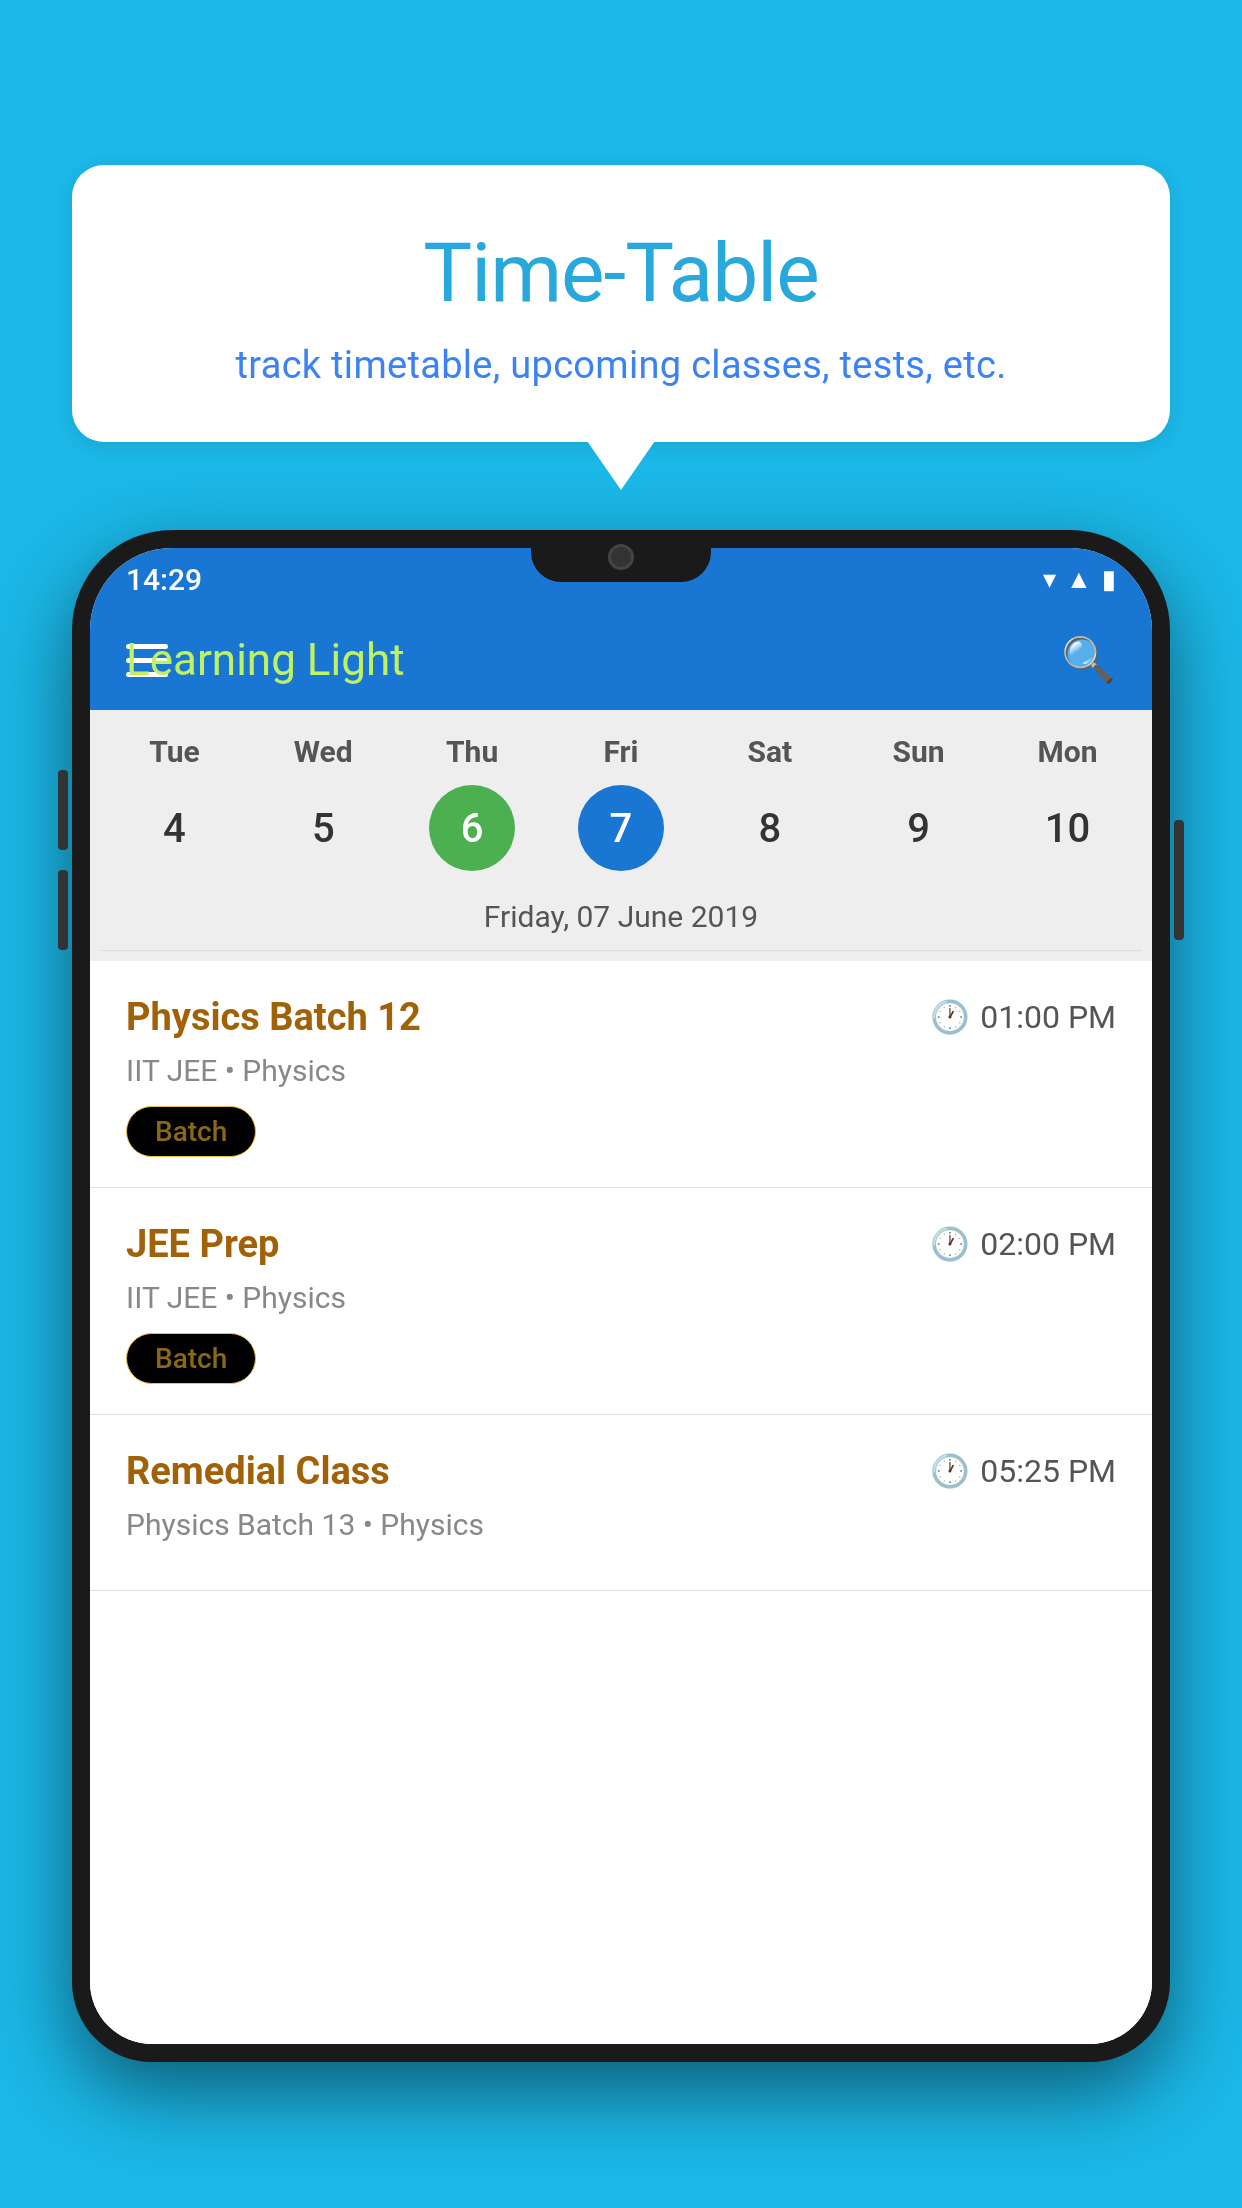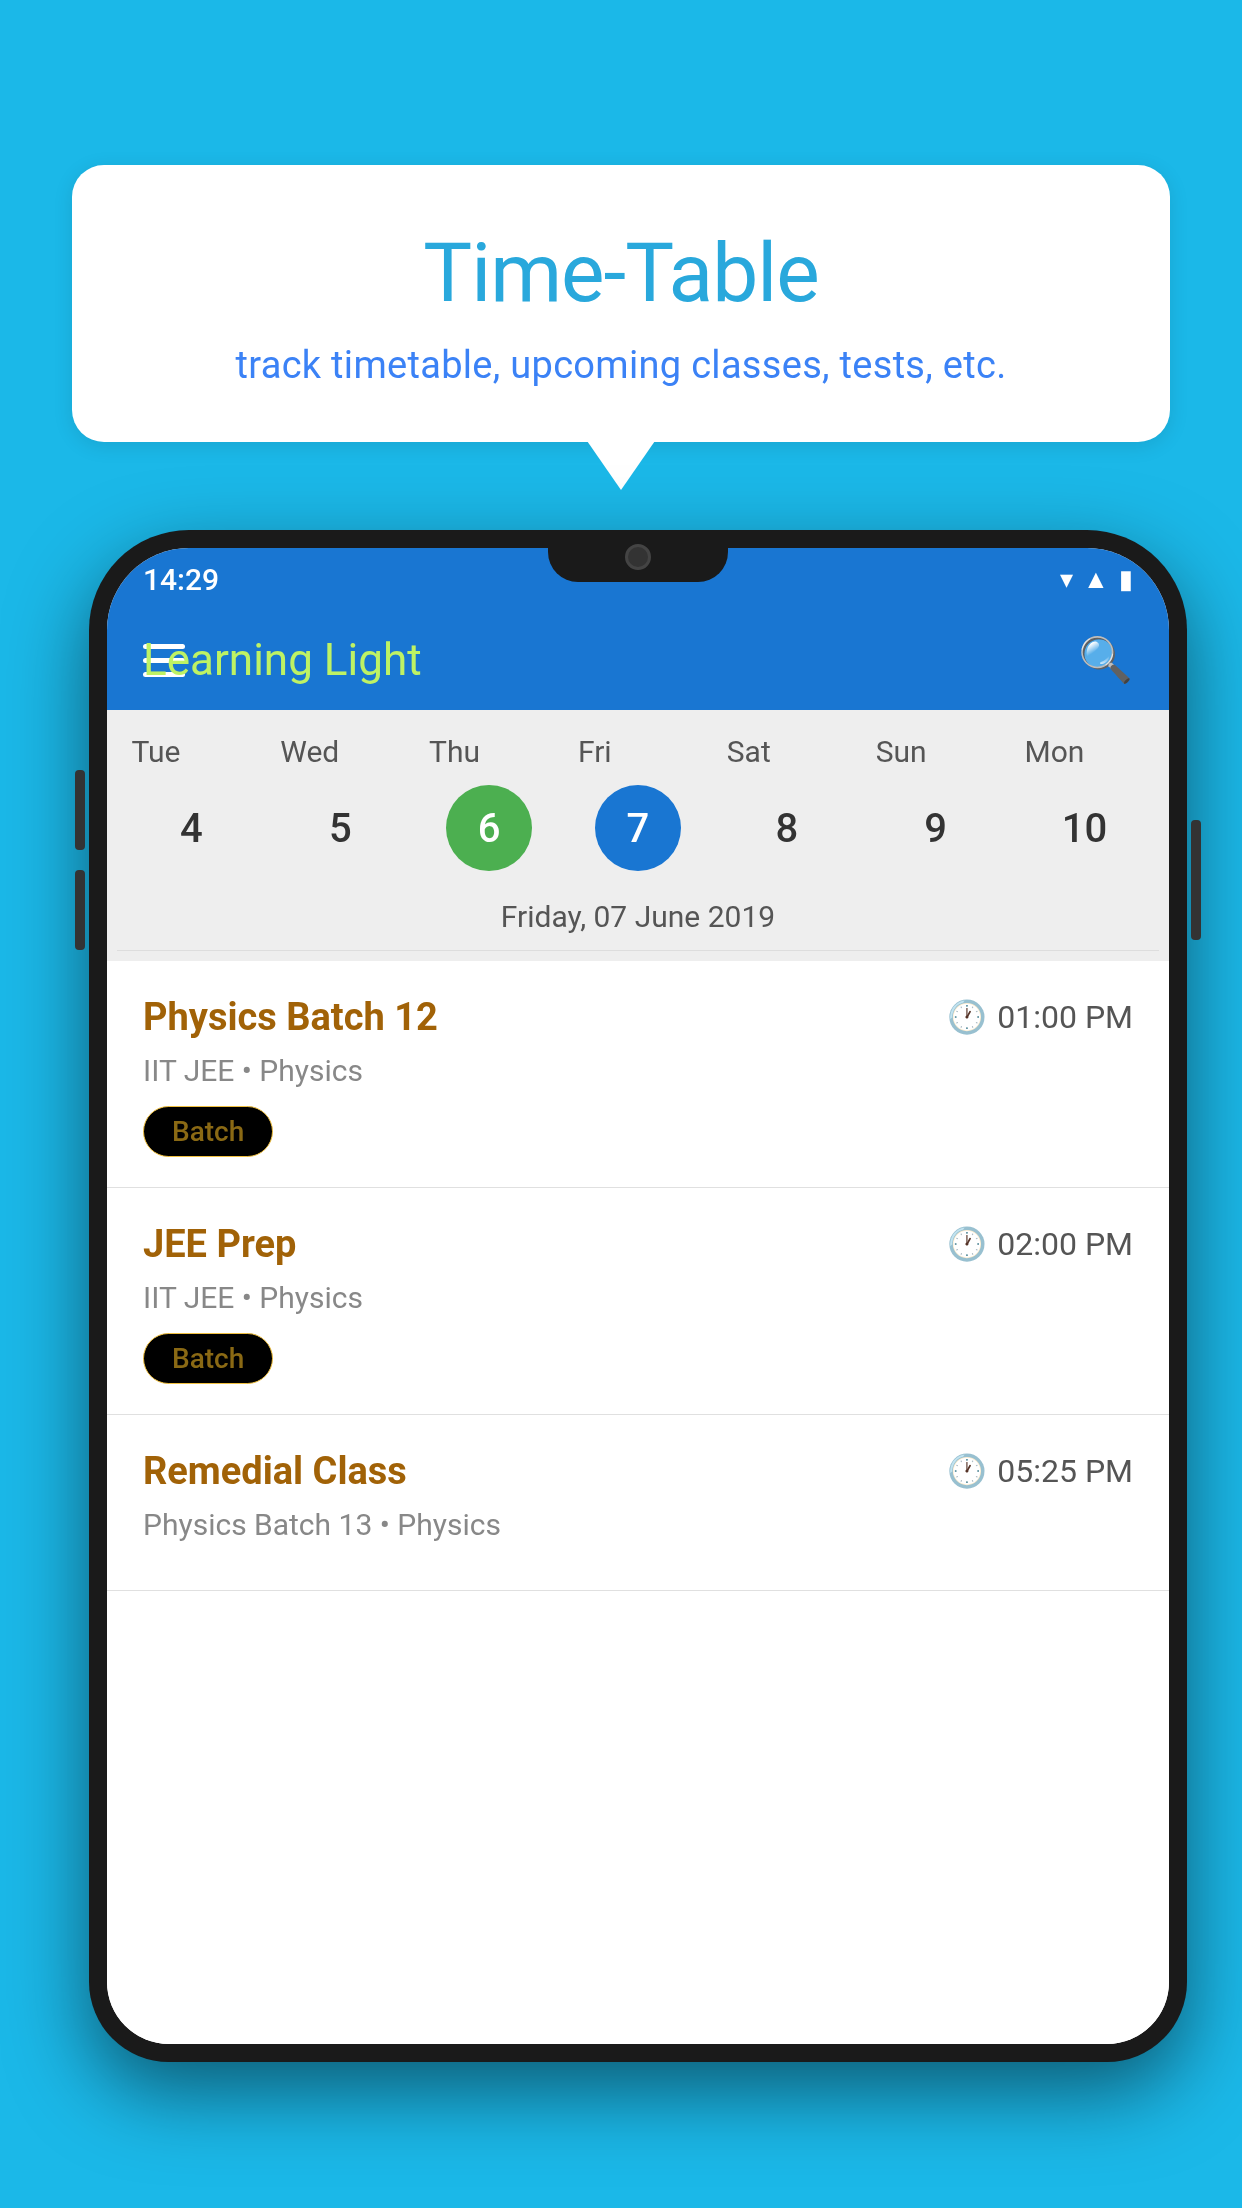--- a/index.html
+++ b/index.html
@@ -64,21 +64,20 @@
       bottom: 0;
     }
 
     .phone-outer {
       width: 100%;
       height: 1532px;
       background: #1a1a1a;
       border-radius: 100px 100px 80px 80px;
       position: relative;
       box-shadow: 0 30px 80px rgba(0,0,0,0.5);
-      margin-left: 17px;
     }
 
     
     .phone-notch {
       position: absolute;
       top: 0;
       left: 50%;
       transform: translateX(-50%);
       width: 180px;
       height: 52px;
@@ -184,22 +183,23 @@
 
     .day-headers {
       display: flex;
       justify-content: space-around;
       margin-bottom: 16px;
     }
 
     .day-header {
       color: #555;
       font-size: 30px;
+      text-align: center;
       width: 120px;
-      font-weight: 400;
+      font-weight: 700;
     }
 
     .day-numbers {
       display: flex;
       justify-content: space-around;
       margin-bottom: 16px;
     }
 
     .day-number {
       width: 86px;

